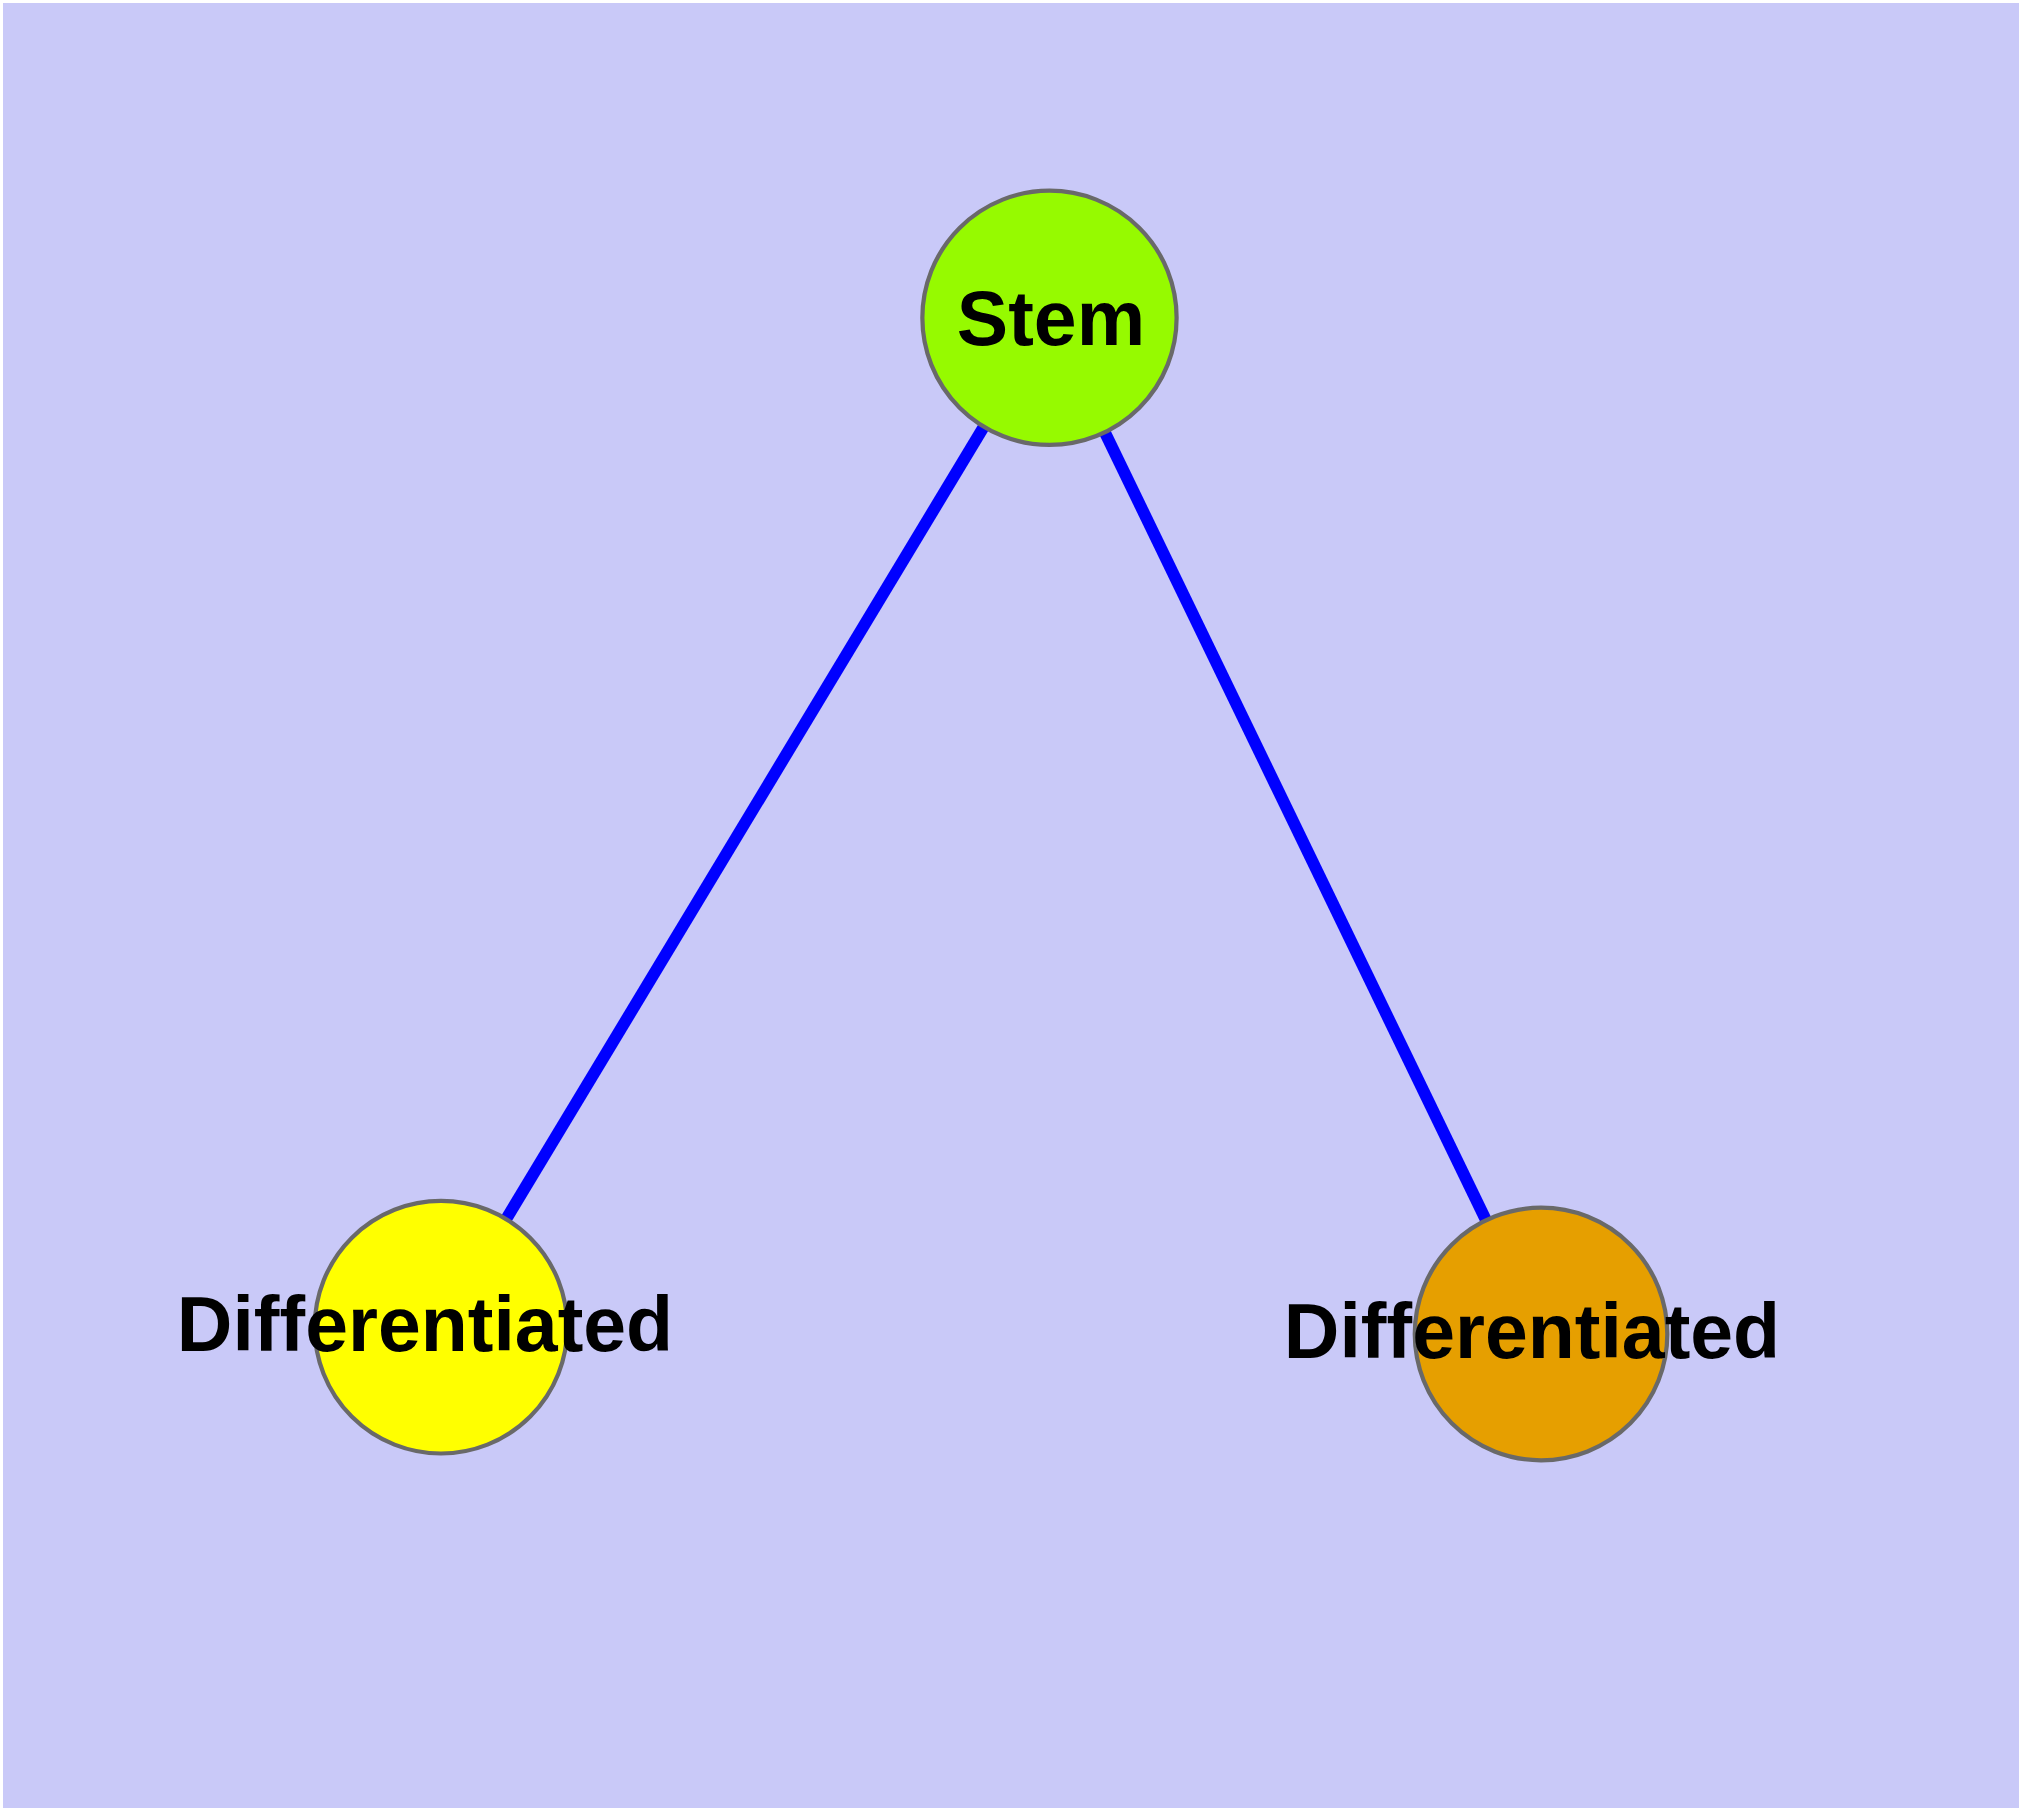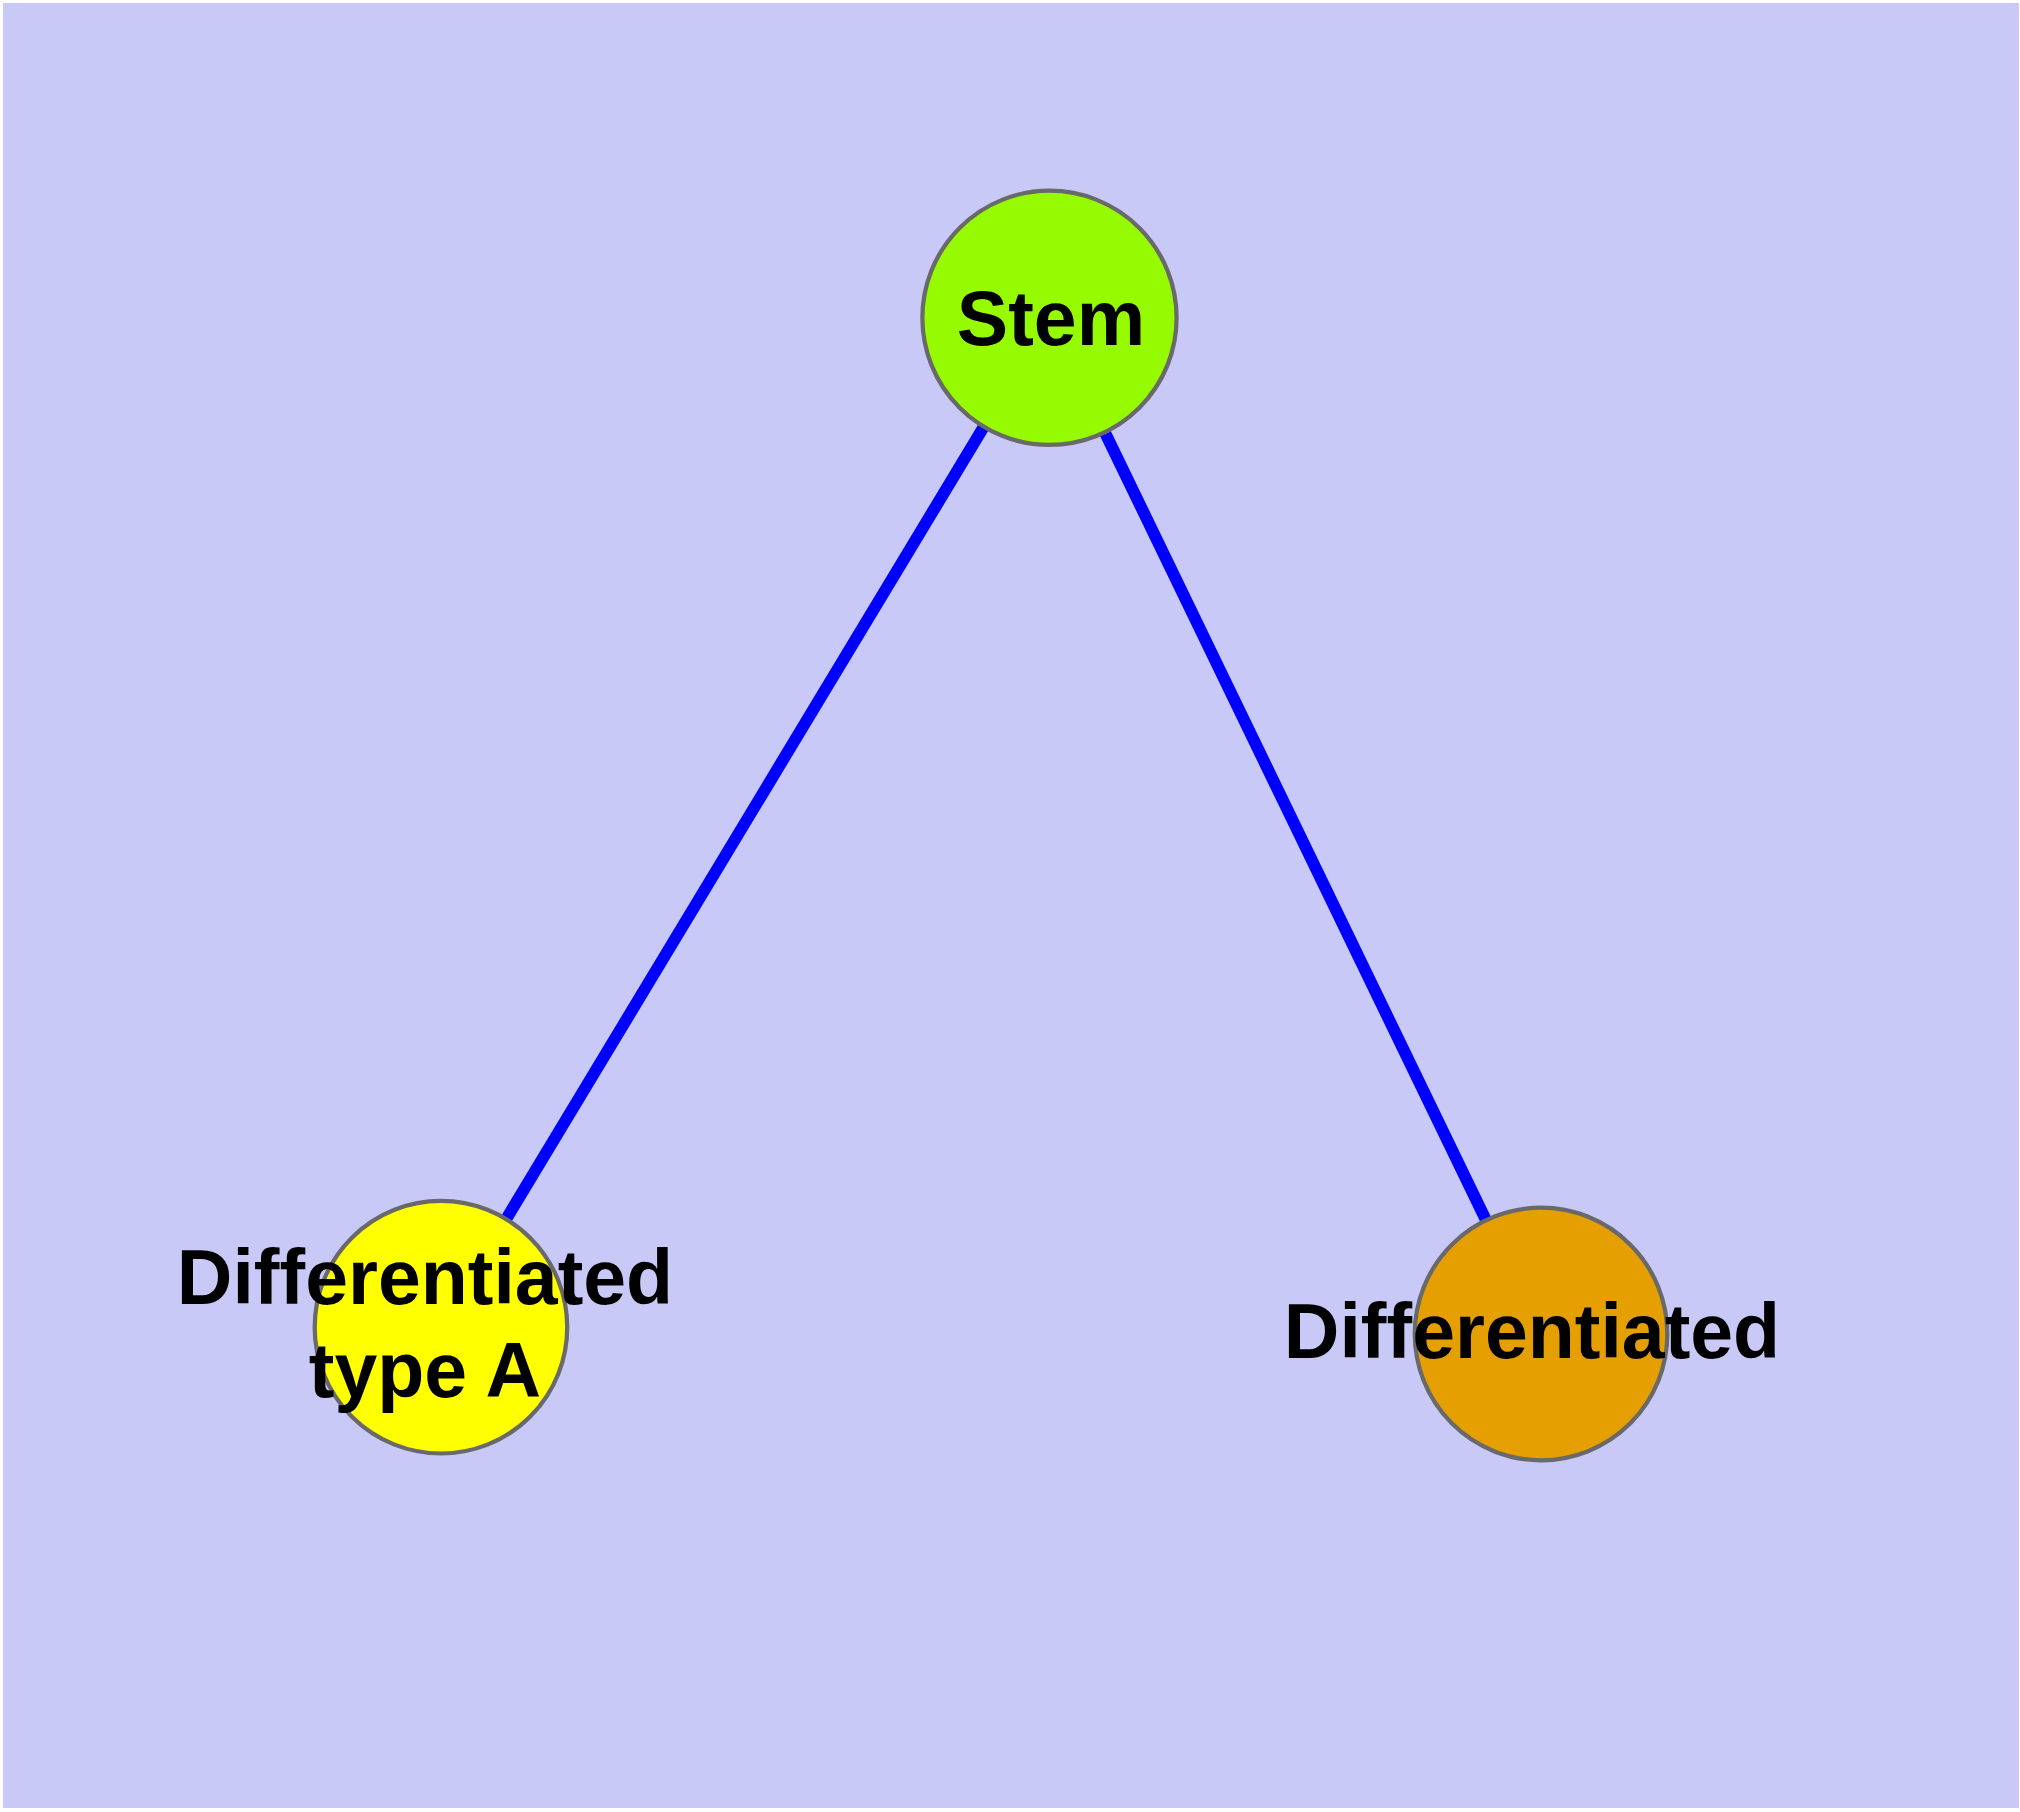--- a/index.html
+++ b/index.html
@@ -61,20 +61,19 @@
     <circle cx="520" cy="1566" r="149" stroke-width="5" fill="#FFFF00" stroke="#696969"></circle>
     <circle cx="1818" cy="1574" r="149" stroke-width="5" fill="#E69F00" stroke="#696969"></circle>
   </svg>
 
   <div class="node-label" style="left:1051px; top:318px;">
     <span>Stem</span>
   </div>
 
   <div class="node-label" style="left:425px; top:1324px;">
     <span>Differentiated</span>
-    <span>type A</span>
   </div>
 
   <div class="node-label" style="left:1532px; top:1331px;">
     <span>Differentiated</span>
   </div>
 </div>
 
 
 </body></html>

